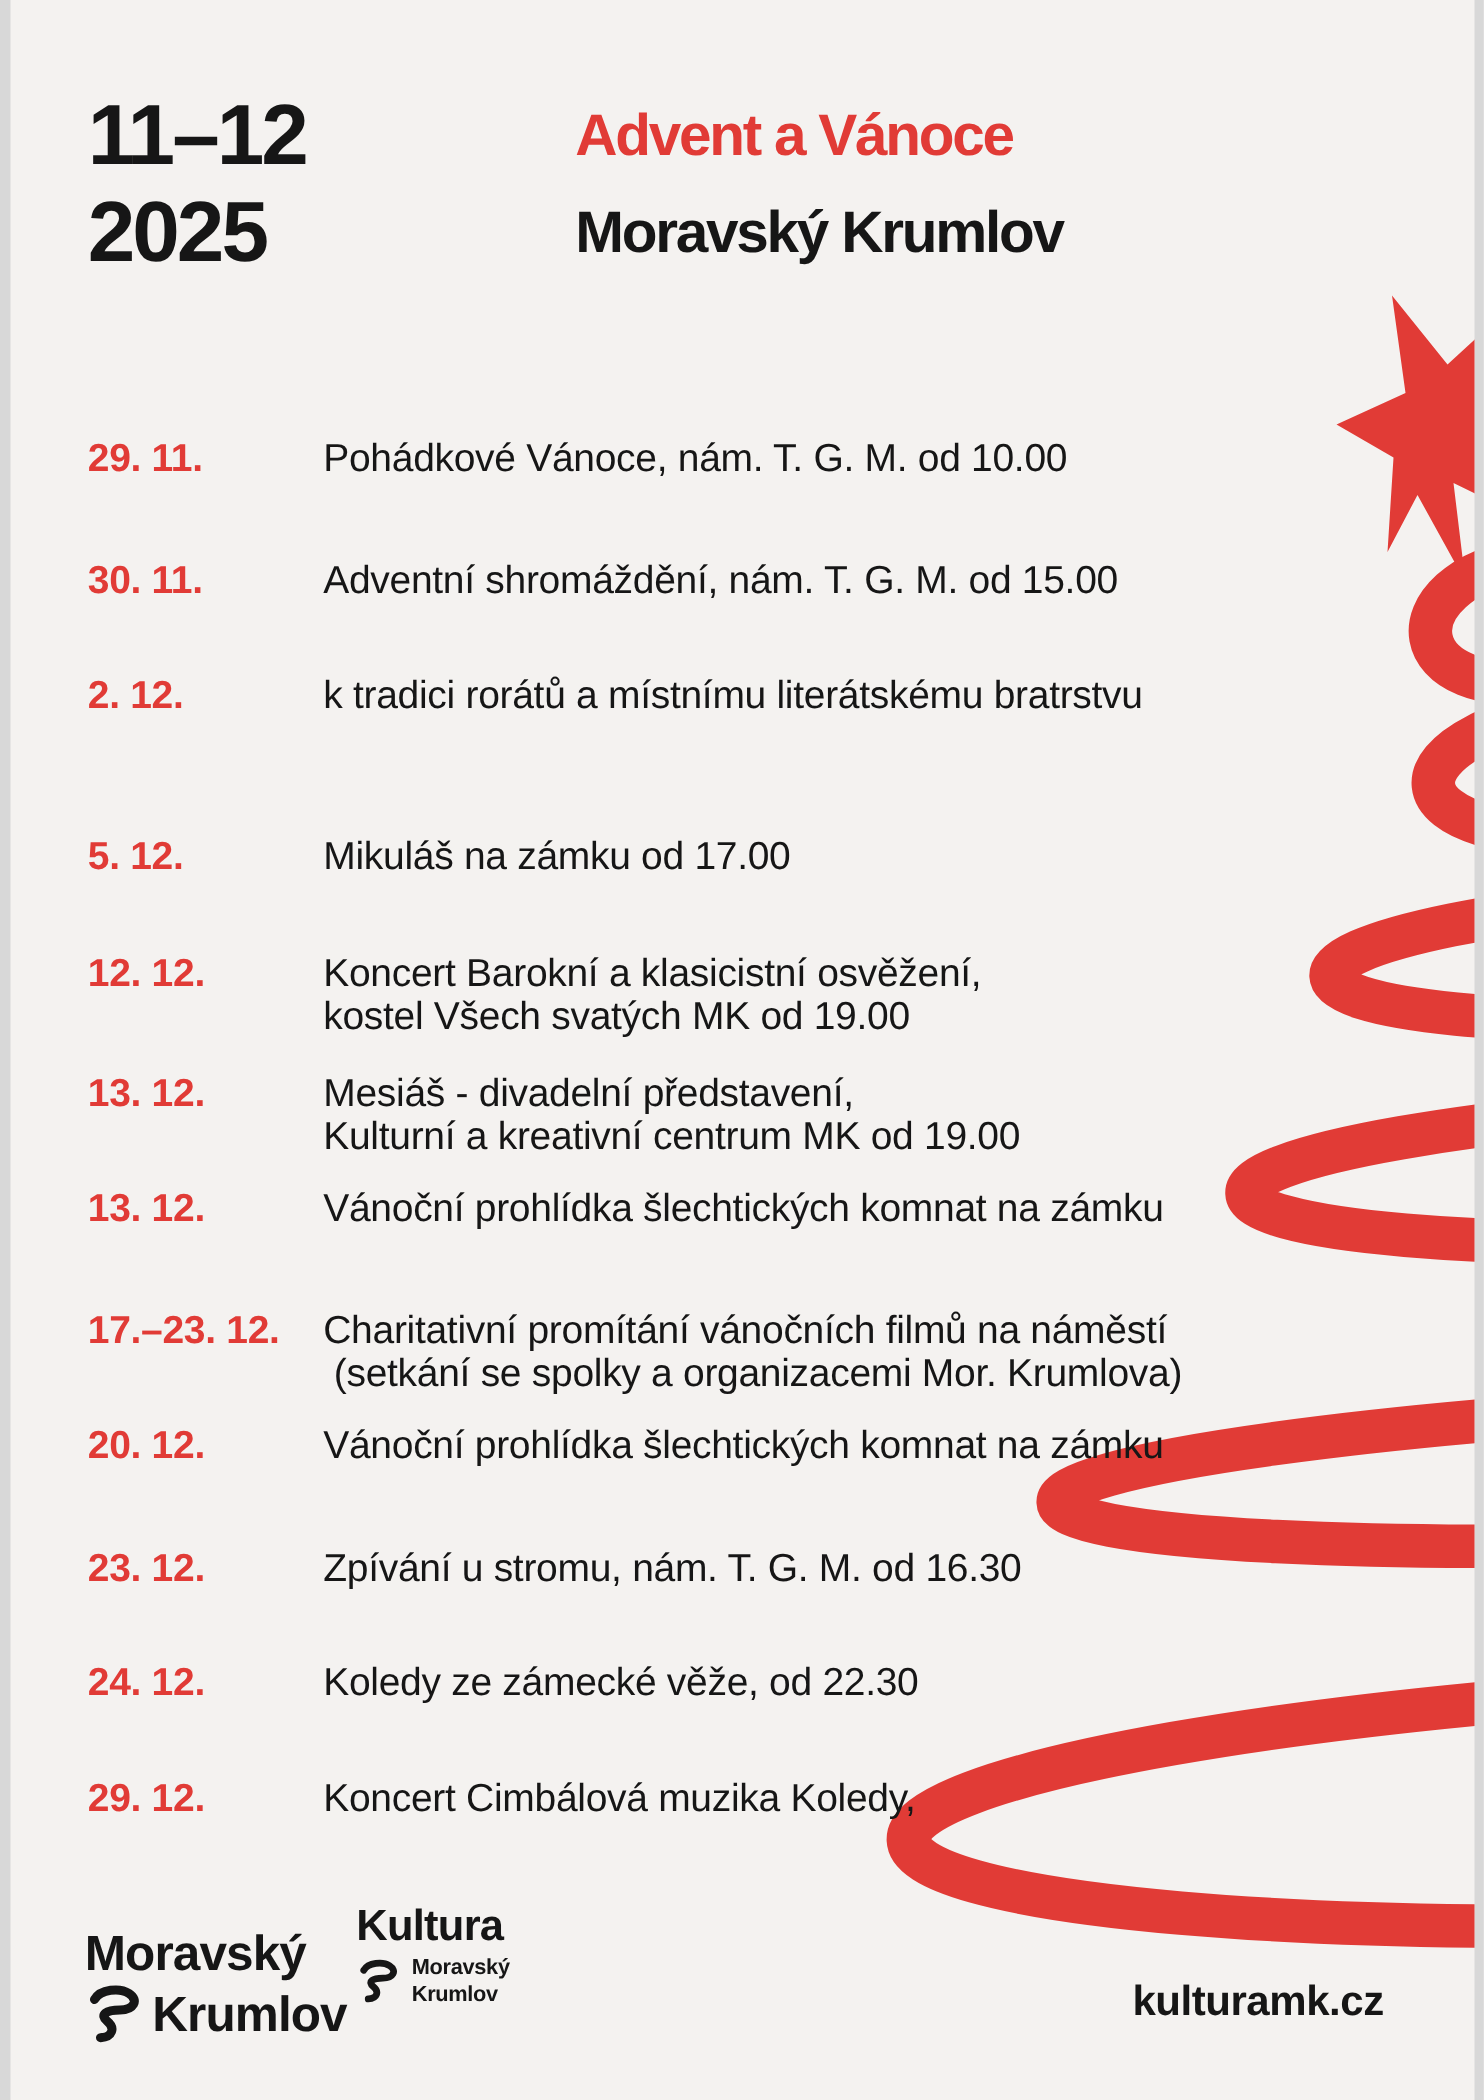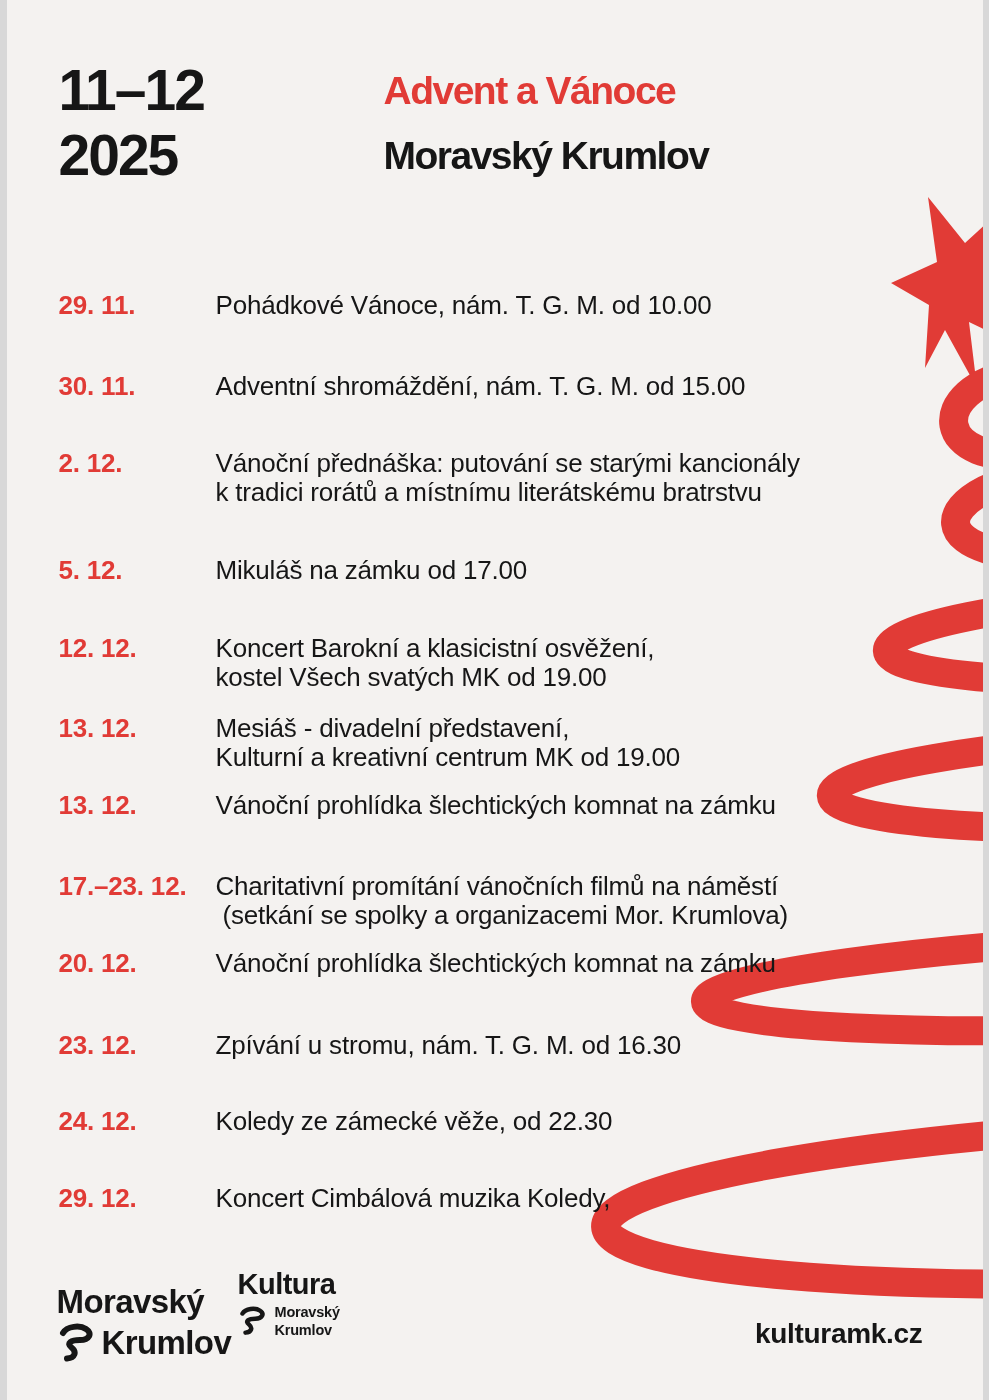--- a/index.html
+++ b/index.html
@@ -81,21 +81,20 @@
     <div class="event-row" style="top:372px">
       <div class="event-date">30. 11.</div>
       <div class="event-desc">
         <div class="event-line">Adventní shromáždění, nám. T. G. M. od 15.00</div>
       </div>
     </div>
 
     <div class="event-row" style="top:449px">
       <div class="event-date">2. 12.</div>
       <div class="event-desc">
-        <div class="event-line">Vánoční přednáška: putování se starými kancionály</div>
         <div class="event-line">k tradici rorátů a místnímu literátskému bratrstvu</div>
       </div>
     </div>
 
     <div class="event-row" style="top:556px">
       <div class="event-date">5. 12.</div>
       <div class="event-desc">
         <div class="event-line">Mikuláš na zámku od 17.00</div>
       </div>
     </div>

